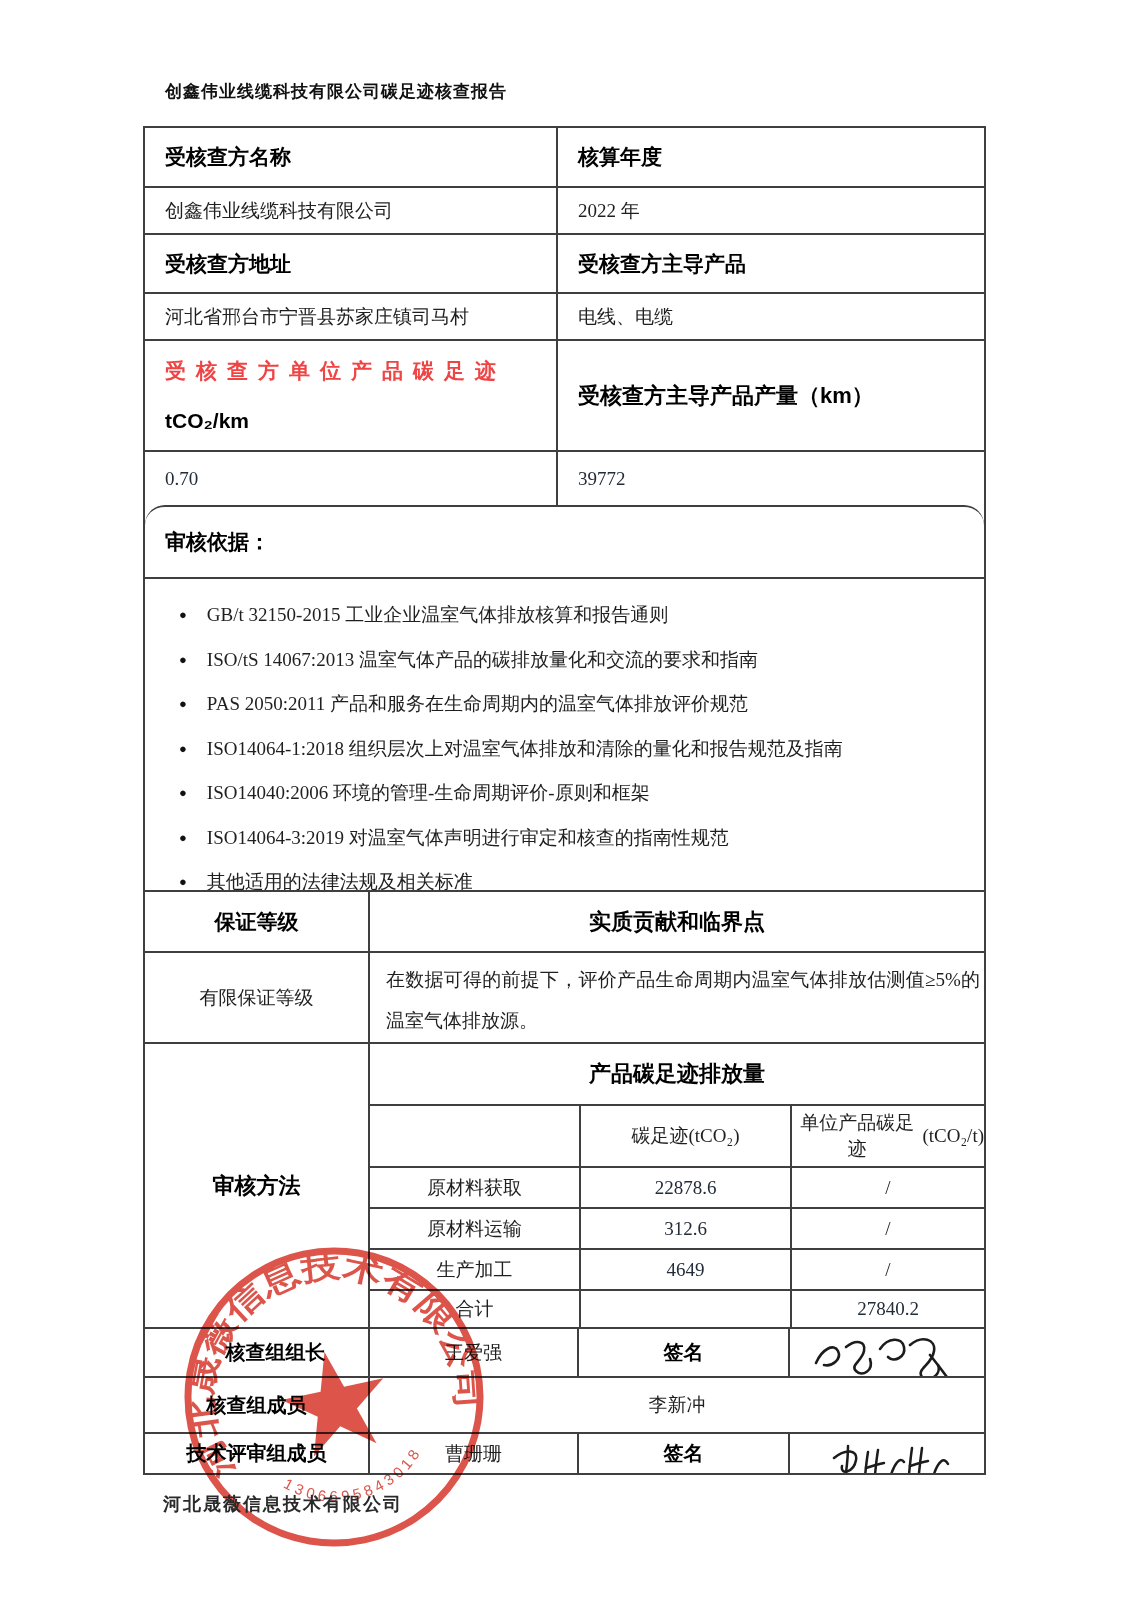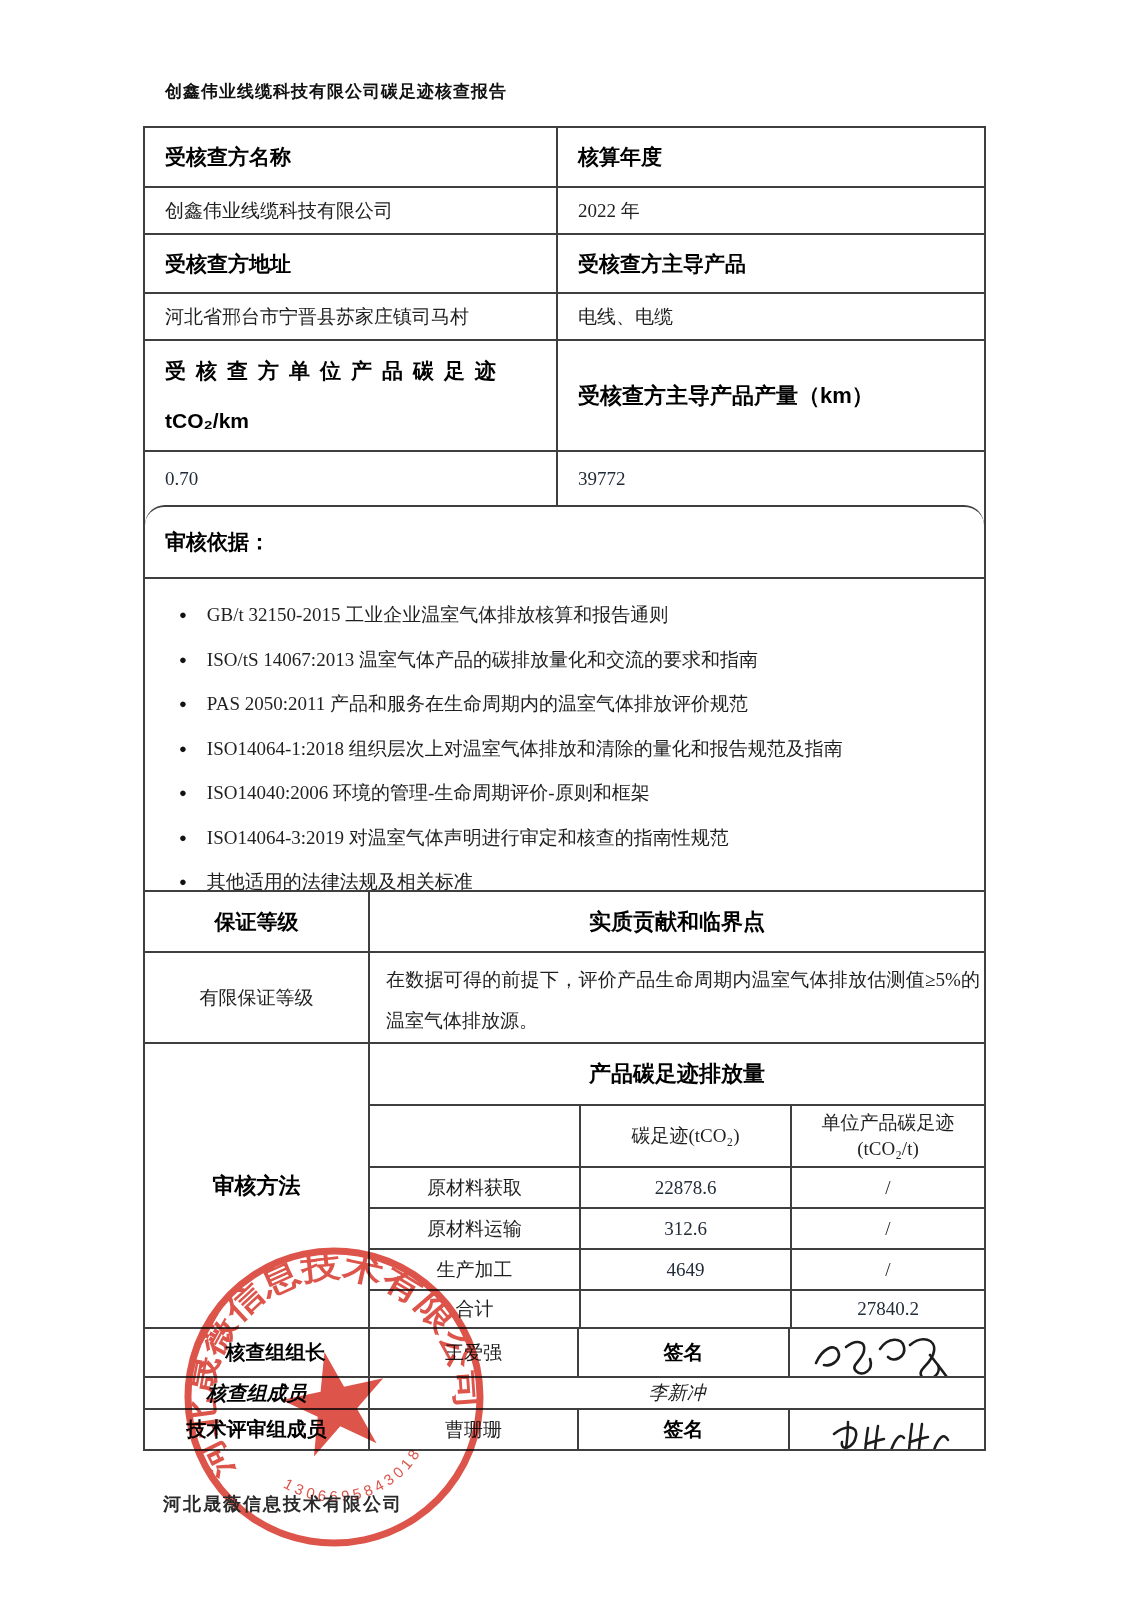--- a/index.html
+++ b/index.html
@@ -38,35 +38,35 @@
   .c-l{width:411px;}
   .c-r{flex:1;}
   
   .k1{width:223px;}
   .k2{width:209px;}
   .k3{width:211px;}
   .k4{flex:1;}
   .h58{height:58px;} .h47{height:47px;} .h59{height:59px;} .h111{height:111px;}
   .h55{height:55px;} .h72{height:72px;border-radius:20px;} .h313{height:313px;} .h61{height:61px;}
   .h91{height:91px;} .h60{height:60px;} .h62{height:62px;} .h48{height:41px;}
-  .h46{height:32px;font-style:italic;} .h38{height:38px;} .h49{height:49px;}
+  .h46{height:56px;} .h38{height:38px;} .h49{height:49px;}
   .unitcf{padding:16px 14px 0 20px;}
-  .unitcf .l1{font-family:var(--sans);font-weight:700;font-size:21px;color:#000000;
+  .unitcf .l1{font-family:var(--sans);font-weight:700;font-size:21px;color:#ef4444;
     letter-spacing:10px;white-space:nowrap;}
   .unitcf .l2{font-family:var(--sans);font-weight:700;font-size:21px;color:#000;margin-top:24px;}
   .biglbl{font-family:var(--sans);font-weight:700;font-size:22px;color:#000;}
   .bullets{list-style:none;padding:14px 18px 0 34px;}
   .bullets li{display:flex;align-items:center;height:44.5px;}
   .bullets .dot{font-size:13px;margin-right:20px;color:#111;flex:0 0 auto;}
   .bullets .btxt{font-size:19px;font-family:var(--serif);white-space:nowrap;}
   .mat-text{font-size:19px;line-height:41px;padding:6px 4px 0 16px;text-align:justify;}
   .inner{display:flex;flex-direction:column;flex:1;}
   .irow{display:flex;border-top:2px solid var(--bd);}
   .irow:first-child{border-top:none;}
-  .subhead2{display:flex;flex-direction:column;align-items:center;justify-content:center;
+  .subhead2{display:flex;flex-direction:row;align-items:center;justify-content:center;
     font-size:19px;line-height:26px;text-align:center;}
   .sig-wrap{position:relative;display:flex;align-items:center;justify-content:center;width:100%;height:100%;}
   .sig-svg{position:absolute;left:14px;top:-4px;overflow:visible;}
   .stamp{
     position:absolute;left:175px;top:1238px;width:318px;height:318px;
     opacity:.85;mix-blend-mode:multiply;z-index:3;pointer-events:none;
   }
   .footer-co{
     position:absolute;left:163px;top:1492px;z-index:4;
     font-family:var(--serif);font-weight:700;font-size:18px;color:#2a2a2a;letter-spacing:2px;

